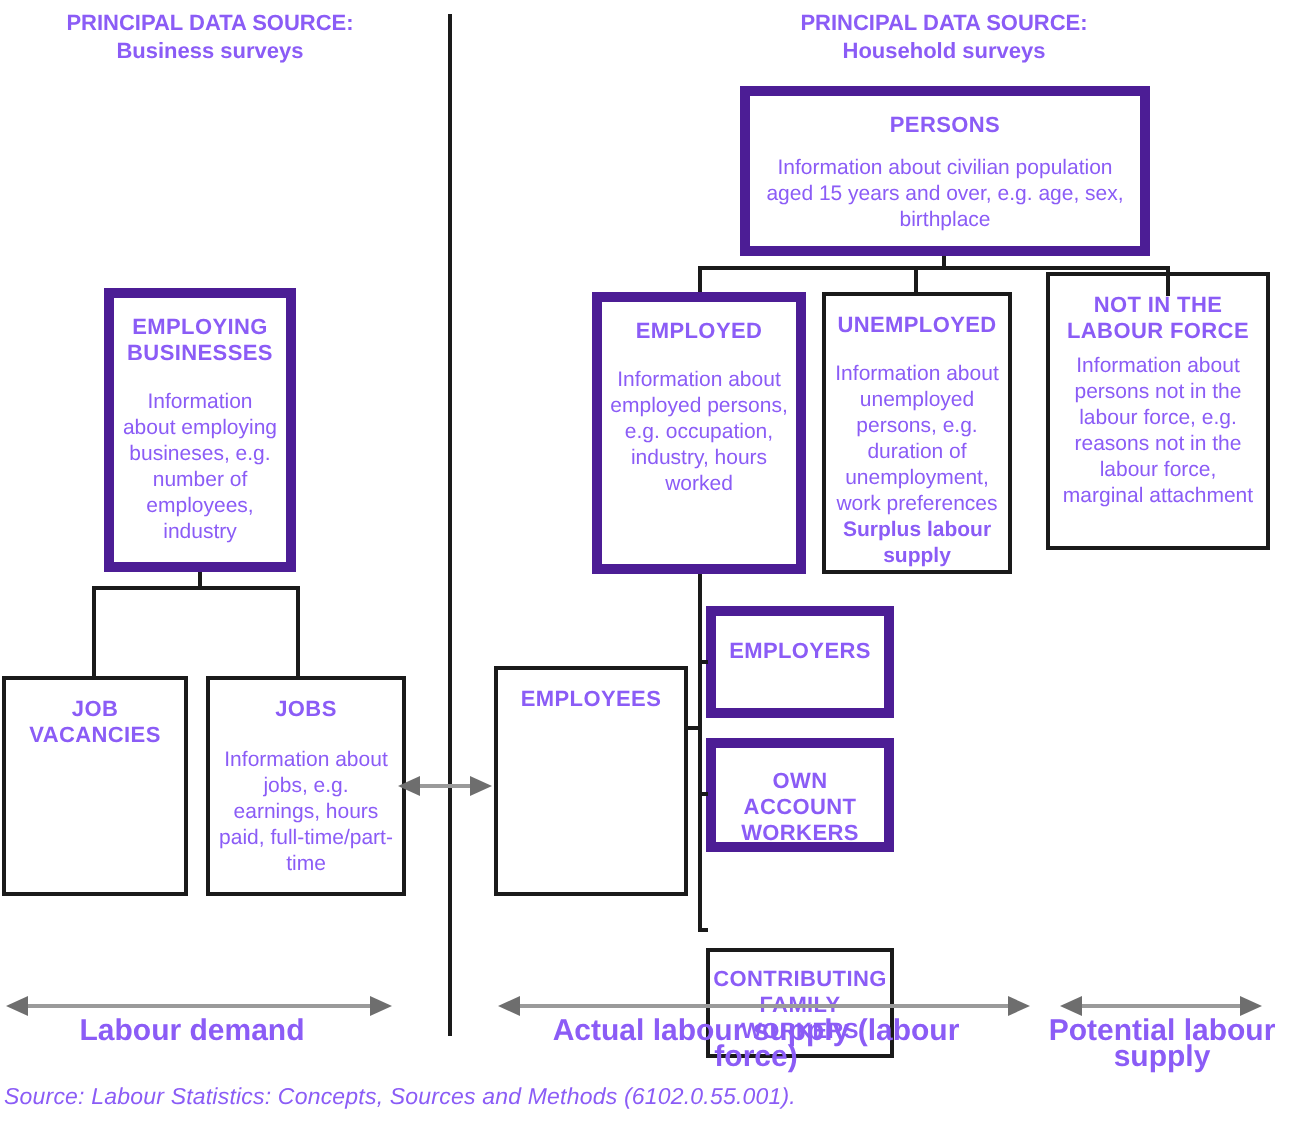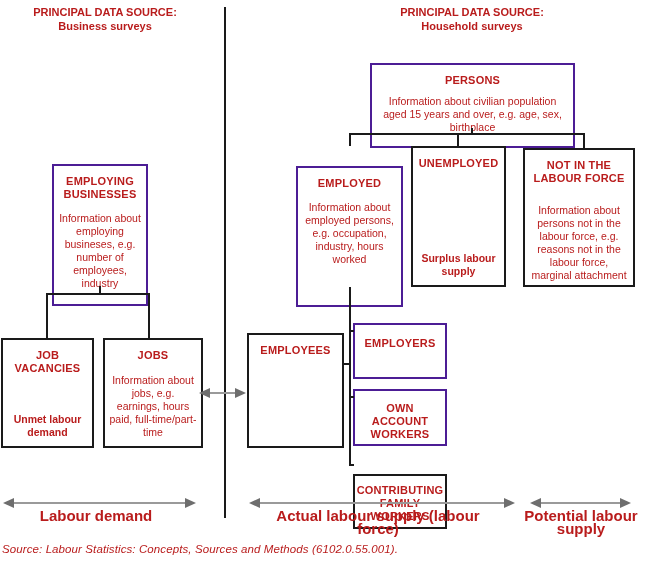--- a/index.html
+++ b/index.html
@@ -1,27 +1,27 @@
 <!DOCTYPE html>
 <html><head>
 <meta charset="utf-8">
 <style>
   html,body{margin:0;padding:0;background:#ffffff;}
   #canvas{
     position:relative;width:647px;height:562px;background:#ffffff;overflow:hidden;
-    font-family:"Liberation Sans","DejaVu Sans",sans-serif;color:#b91c1c;
+    font-family:"Liberation Sans","DejaVu Sans",sans-serif;color:#8b5cf6;
   }
   .heading{position:absolute;text-align:center;font-weight:bold;font-size:11px;line-height:14px;}
   .divider{position:absolute;background:#1a1a1a;}
   .box{
     position:absolute;box-sizing:border-box;background:#ffffff;
     display:flex;flex-direction:column;align-items:center;
     text-align:center;padding:9px 4px 7px;
   }
-  .box.gray{border:2px solid #4c1d95;margin-top:20px;}
+  .box.gray{border:5px solid #4c1d95;}
   .box.black{border:2px solid #1a1a1a;}
   .box .title{font-weight:bold;font-size:11px;line-height:13px;letter-spacing:.2px;}
   .box .body{margin-top:11px;font-size:10.5px;line-height:13px;}
   .box .footer{margin-top:auto;font-weight:bold;font-size:10.5px;line-height:13px;}
   .conn{position:absolute;background:#1a1a1a;}
   .shaft{position:absolute;height:2px;background:#9a9a9a;}
   .ah{position:absolute;width:0;height:0;border-top:5px solid transparent;border-bottom:5px solid transparent;}
   .ah.l{border-right:11px solid #6e6e6e;}
   .ah.r{border-left:11px solid #6e6e6e;}
   .arrow-label{position:absolute;text-align:center;font-weight:bold;font-size:15px;line-height:13px;}
@@ -53,31 +53,31 @@
     <div class="body">Information about employing busineses, e.g. number of employees, industry</div>
   </div>
 
   <div class="box gray" style="left:296px;top:146px;width:107px;height:141px;">
     <div class="title">EMPLOYED</div>
     <div class="body">Information about employed persons, e.g. occupation, industry, hours worked</div>
   </div>
 
   <div class="box black" style="left:411px;top:146px;width:95px;height:141px;">
     <div class="title">UNEMPLOYED</div>
+    <div class="body">Information about unemployed persons, e.g. duration of unemployment, work preferences</div>
     <div class="footer">Surplus labour supply</div>
   </div>
 
-  <div class="box black" style="left:523px;top:148px;width:112px;height:139px;gap:15px;">
+  <div class="box black" style="left:523px;top:136px;width:112px;height:139px;">
     <div class="title">NOT IN THE LABOUR FORCE</div>
     <div class="body" style="margin-top:4px;">Information about persons not in the labour force, e.g. reasons not in the labour force, marginal attachment</div>
   </div>
 
   <div class="box black" style="left:1px;top:338px;width:93px;height:110px;">
     <div class="title">JOB VACANCIES</div>
-    <div class="footer">Unmet labour demand</div>
   </div>
 
   <div class="box black" style="left:103px;top:338px;width:100px;height:110px;justify-content:space-between;">
     <div class="title">JOBS</div>
     <div class="body">Information about jobs, e.g. earnings, hours paid, full-time/part-time</div>
   </div>
 
   <div class="box black" style="left:247px;top:333px;width:97px;height:115px;">
     <div class="title">EMPLOYEES</div>
   </div>

